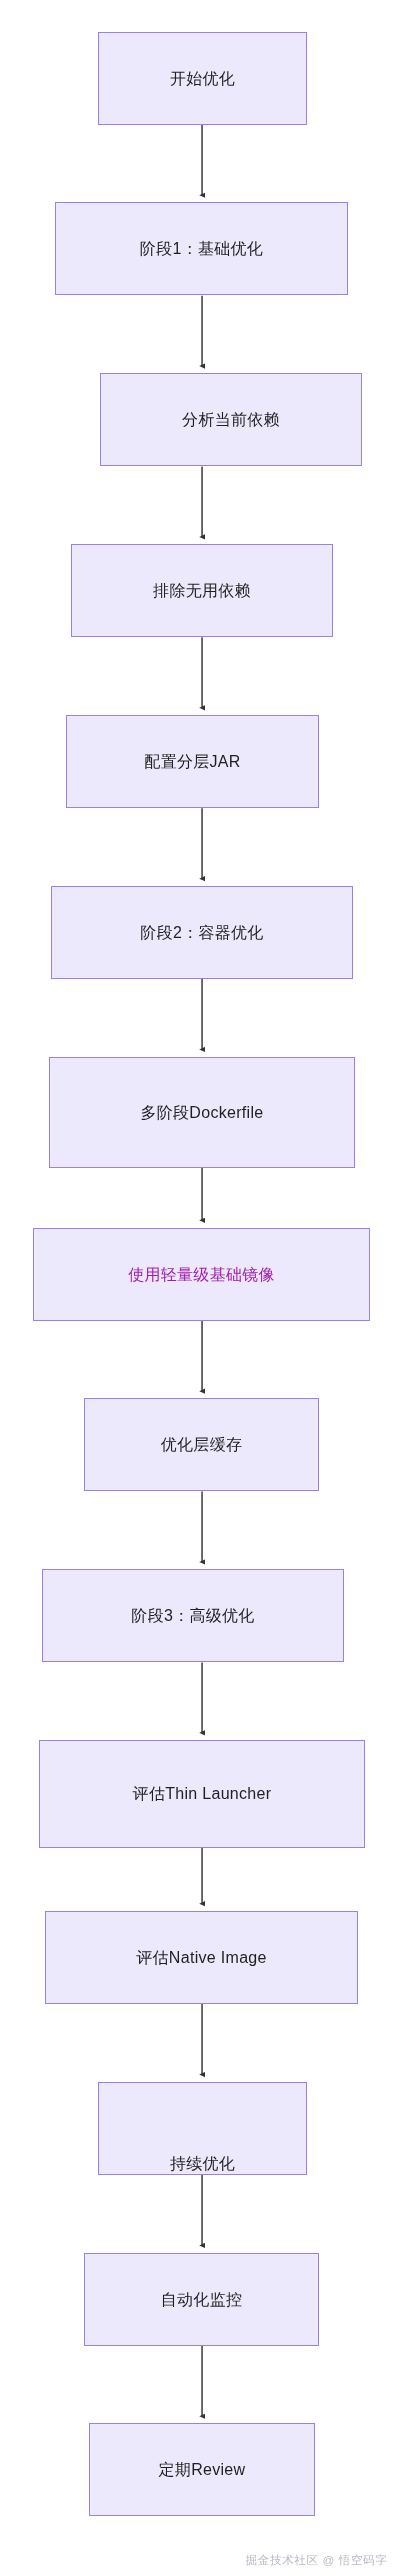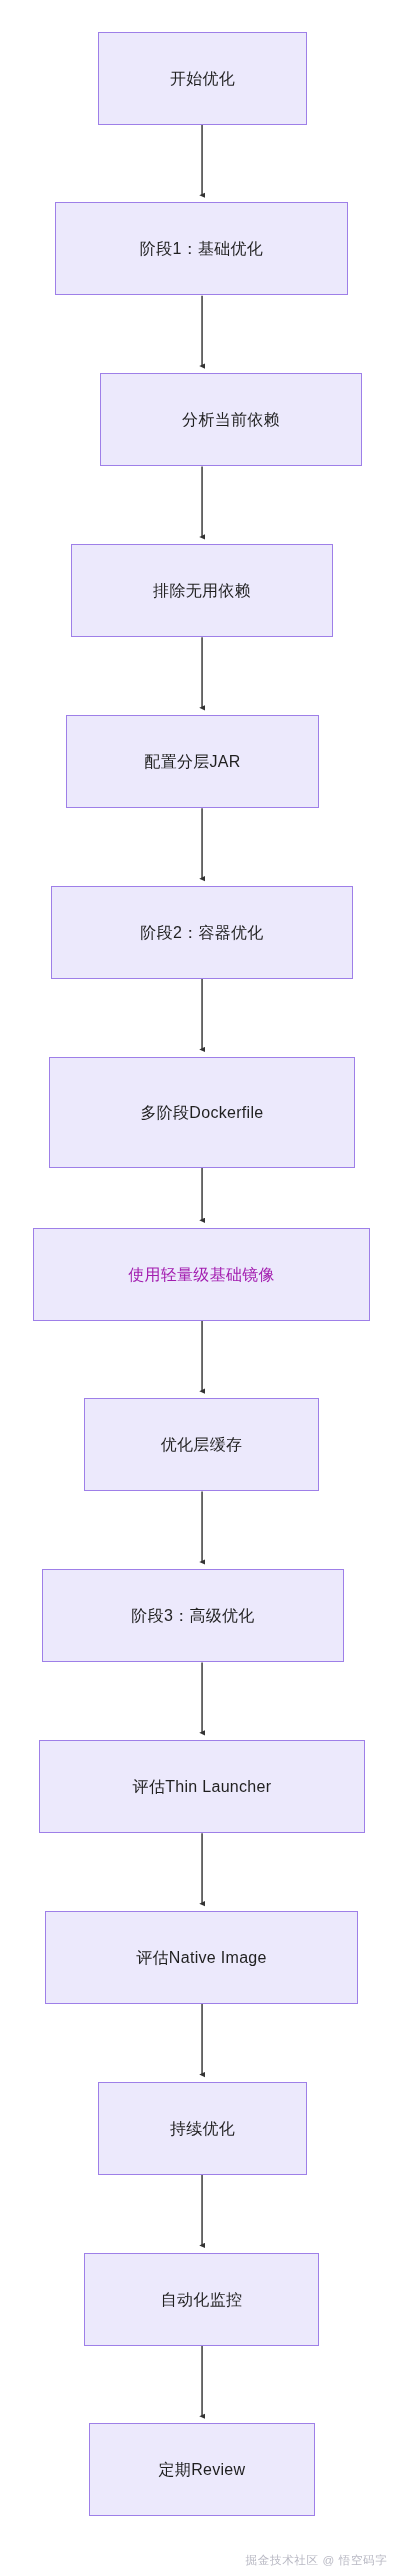--- a/index.html
+++ b/index.html
@@ -105,27 +105,27 @@
       </div>
       <div class="node" style="left: 33px; top: 1228px; width: 337px; height: 93px; background: rgb(236, 233, 252); border-color: rgb(158, 127, 232); color: #a21caf;">
         <span>使用轻量级基础镜像</span>
       </div>
       <div class="node" style="left: 84px; top: 1398px; width: 235px; height: 93px; background: rgb(236, 233, 252); border-color: rgb(158, 127, 232); color: rgb(31, 31, 31);">
         <span>优化层缓存</span>
       </div>
       <div class="node" style="left: 42px; top: 1569px; width: 302px; height: 93px; background: rgb(236, 233, 252); border-color: rgb(158, 127, 232); color: rgb(31, 31, 31);">
         <span>阶段3：高级优化</span>
       </div>
-      <div class="node" style="left: 39px; top: 1740px; width: 326px; height: 93px; background: rgb(236, 233, 252); border-color: rgb(158, 127, 232); color: rgb(31, 31, 31);">
+      <div class="node" style="left: 39px; top: 1740px; width: 326px; height: 108px; background: rgb(236, 233, 252); border-color: rgb(158, 127, 232); color: rgb(31, 31, 31);">
         <span>评估Thin Launcher</span>
       </div>
       <div class="node" style="left: 45px; top: 1911px; width: 313px; height: 93px; background: rgb(236, 233, 252); border-color: rgb(158, 127, 232); color: rgb(31, 31, 31);">
         <span>评估Native Image</span>
       </div>
-      <div class="node" style="left: 98px; top: 2082px; width: 209px; height: 93px; background: rgb(236, 233, 252); border-color: rgb(158, 127, 232); color: rgb(31, 31, 31);">
+      <div class="node" style="left: 98px; top: 2082px; width: 209px; height: 93px; background: rgb(236, 233, 252); border-color: rgb(158, 127, 232); color: rgb(31, 31, 31); align-items: flex-end;">
         <span>持续优化</span>
       </div>
       <div class="node" style="left: 84px; top: 2253px; width: 235px; height: 93px; background: rgb(236, 233, 252); border-color: rgb(158, 127, 232); color: rgb(31, 31, 31);">
         <span>自动化监控</span>
       </div>
       <div class="node" style="left: 89px; top: 2423px; width: 226px; height: 93px; background: rgb(236, 233, 252); border-color: rgb(158, 127, 232); color: rgb(31, 31, 31);">
         <span>定期Review</span>
       </div>
     </div>
   <div class="watermark">掘金技术社区 @ 悟空码字</div>

